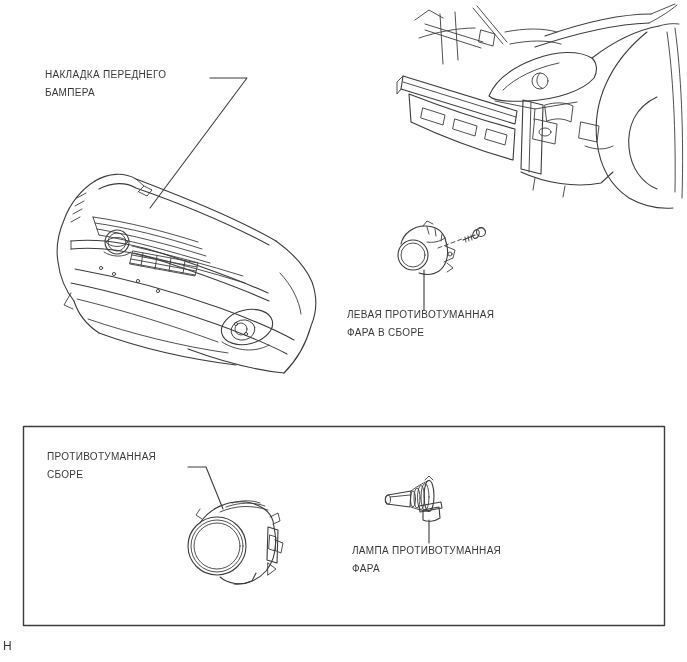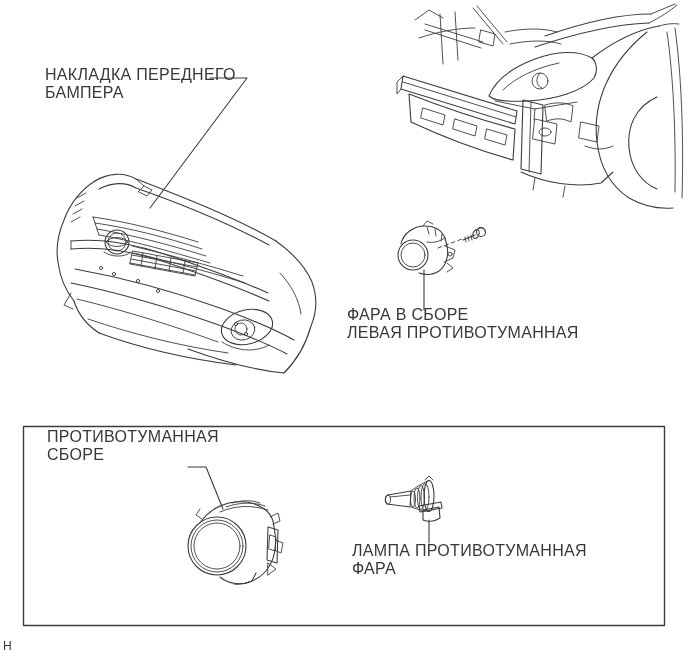--- a/index.html
+++ b/index.html
@@ -18,21 +18,21 @@
   .art{position:absolute;left:0;top:0;width:687px;height:662px;}
   .art path,.art circle,.art ellipse,.art polyline,.art line,.art rect{
     fill:none;stroke:var(--line);stroke-width:1.1;
     stroke-linecap:round;stroke-linejoin:round;
   }
   .art .thin{stroke-width:0.9;}
   .art .dash{stroke-dasharray:4 3;}
   .art rect.frame{stroke-width:1.4;}
   .label{
     position:absolute;
-    font-size:16px;line-height:18px;letter-spacing:.3px;
+    font-size:10px;line-height:18px;letter-spacing:.3px;
     color:var(--text);white-space:nowrap;
   }
   .footer-mark{
     position:absolute;left:3px;top:639px;
     font-size:12px;color:var(--text);
   }
 </style>
 </head>
 <body>
 
@@ -187,25 +187,25 @@
       <line x1="429" y1="520" x2="429" y2="543"></line>
     </g>
   </svg>
 
   <div class="label" style="left:45px;top:66px">
     <div>НАКЛАДКА ПЕРЕДНЕГО</div>
     <div>БАМПЕРА</div>
   </div>
 
   <div class="label" style="left:347px;top:306px">
+    <div>ЛЕВАЯ ПРОТИВОТУМАННАЯ</div>
     <div>ФАРА В СБОРЕ</div>
-    <div>ЛЕВАЯ ПРОТИВОТУМАННАЯ</div>
-  </div>
-
-  <div class="label" style="left:47px;top:428px">
+  </div>
+
+  <div class="label" style="left:47px;top:448px">
     <div>ПРОТИВОТУМАННАЯ</div>
     <div>СБОРЕ</div>
   </div>
 
   <div class="label" style="left:352px;top:542px">
     <div>ЛАМПА ПРОТИВОТУМАННАЯ</div>
     <div>ФАРА</div>
   </div>
 
   <div class="footer-mark">H</div>

